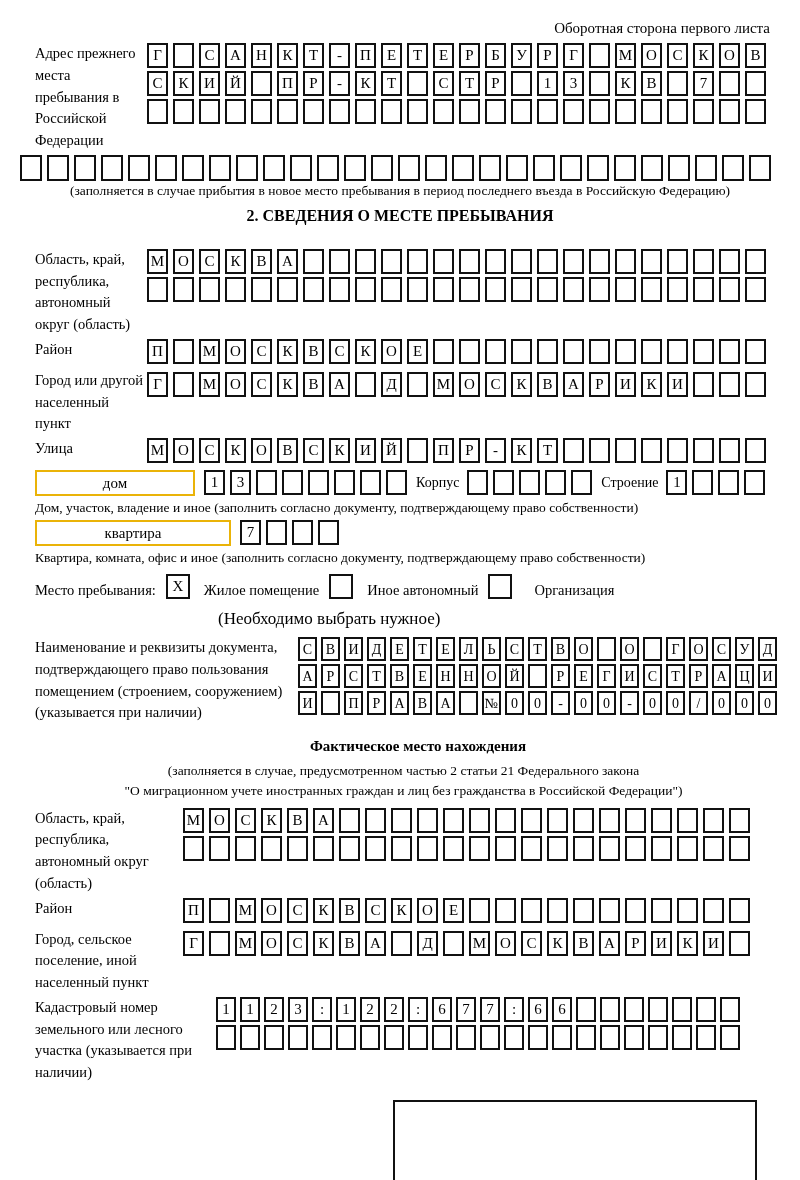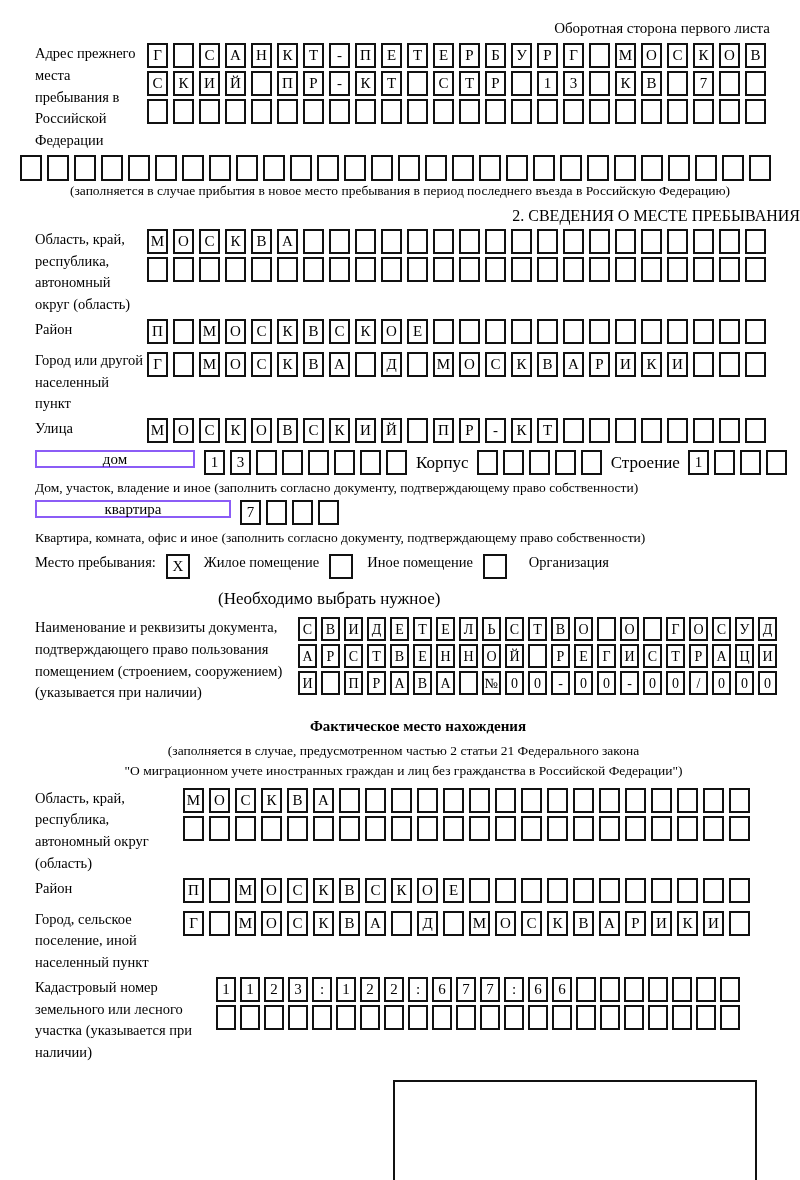--- a/index.html
+++ b/index.html
@@ -25,33 +25,33 @@
     display:inline-flex;align-items:center;justify-content:center;
     width:21px;height:25px;border:2px solid #111;margin-right:5px;
     font-size:15px;line-height:25px;background:#fff;box-sizing:border-box;
   }
   .cells-doc .cell{width:19px;height:24px;margin-right:4px;font-size:14px;}
   .cells-cad .cell{width:20px;height:25px;margin-right:4px;}
   .fullrow{margin:2px 0 2px 20px;}
   .fullrow .cell{width:22px;height:26px;margin-right:5px;}
   .caption{font-size:13.5px;text-align:center;margin:2px 10px 6px 10px;}
   .caption-left{font-size:13.5px;margin:1px 0 4px 35px;}
-  .sec-title{font-size:16px;font-weight:normal;text-align:right;margin:8px 0 4px 0;}
+  .sec-title{font-size:16px;font-weight:bold;text-align:center;margin:8px 0 24px 0;}
   .sub-title{font-size:15px;font-weight:bold;text-align:center;margin:14px 0 6px 0;padding-left:36px;}
   
   .hrow{display:flex;align-items:flex-start;margin:4px 0 2px 35px;}
   .named-box{
-    border:2px solid #8b5cf6;height:18px;display:flex;align-items:center;justify-content:center;
+    border:2px solid #eab308;height:26px;display:flex;align-items:center;justify-content:center;
     font-size:15px;box-sizing:border-box;background:#fff;
   }
   .dom-box{width:160px;margin-right:9px;}
   .kv-box{width:196px;margin-right:9px;}
-  .inline-lbl{font-size:17px;line-height:26px;margin:0 8px 0 4px;}
+  .inline-lbl{font-size:14px;line-height:26px;margin:0 8px 0 4px;}
   
-  .stayrow{display:flex;align-items:flex-start;margin:8px 0 2px 35px;font-size:14.5px;}
+  .stayrow{display:flex;align-items:flex-end;margin:8px 0 2px 35px;font-size:14.5px;}
   .checkbox{
     width:24px;height:25px;border:2px solid #111;display:inline-flex;align-items:center;
     justify-content:center;font-size:15px;box-sizing:border-box;margin:0 14px 0 10px;background:#fff;
   }
   .stay-note{font-size:17px;margin:10px 0 8px 218px;}
   
   .stamp-wrap{width:430px;margin:16px 0 0 360px;}
   .stamp-box{width:360px;height:176px;border:2px solid #111;margin:0 auto;background:#fff;}
   .notes-center{font-size:13.5px;text-align:center;line-height:1.5;margin-bottom:6px;padding-left:7px;}
 </style>
@@ -112,21 +112,21 @@
     <div class="named-box kv-box">квартира</div>
     <div class="cellrow"><span class="cell">7</span><span class="cell"></span><span class="cell"></span><span class="cell"></span></div>
   </div>
   <div class="caption-left">Квартира, комната, офис и иное (заполнить согласно документу, подтверждающему право собственности)</div>
 
   <div class="stayrow">
     <span>Место пребывания:</span>
     <span class="checkbox">X</span>
     <span>Жилое помещение</span>
     <span class="checkbox"></span>
-    <span>Иное помещение</span>
+    <span>Иное автономный</span>
     <span class="checkbox" style="margin-right:22px;"></span>
     <span>Организация</span>
   </div>
   <div class="stay-note">(Необходимо выбрать нужное)</div>
 
   <div class="field">
     <div class="flabel w263">Наименование и реквизиты документа, подтверждающего право пользования помещением (строением, сооружением) (указывается при наличии)</div>
     <div class="cells-col cells-doc">
       <div class="cellrow"><span class="cell">С</span><span class="cell">В</span><span class="cell">И</span><span class="cell">Д</span><span class="cell">Е</span><span class="cell">Т</span><span class="cell">Е</span><span class="cell">Л</span><span class="cell">Ь</span><span class="cell">С</span><span class="cell">Т</span><span class="cell">В</span><span class="cell">О</span><span class="cell"></span><span class="cell">О</span><span class="cell"></span><span class="cell">Г</span><span class="cell">О</span><span class="cell">С</span><span class="cell">У</span><span class="cell">Д</span></div>
       <div class="cellrow"><span class="cell">А</span><span class="cell">Р</span><span class="cell">С</span><span class="cell">Т</span><span class="cell">В</span><span class="cell">Е</span><span class="cell">Н</span><span class="cell">Н</span><span class="cell">О</span><span class="cell">Й</span><span class="cell"></span><span class="cell">Р</span><span class="cell">Е</span><span class="cell">Г</span><span class="cell">И</span><span class="cell">С</span><span class="cell">Т</span><span class="cell">Р</span><span class="cell">А</span><span class="cell">Ц</span><span class="cell">И</span></div>

